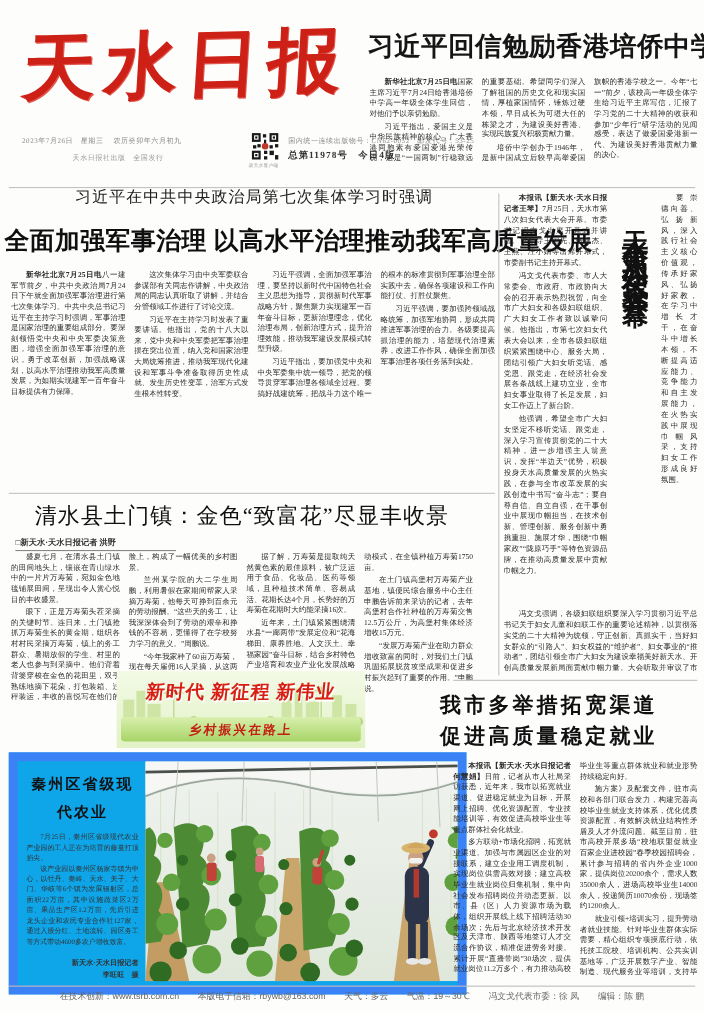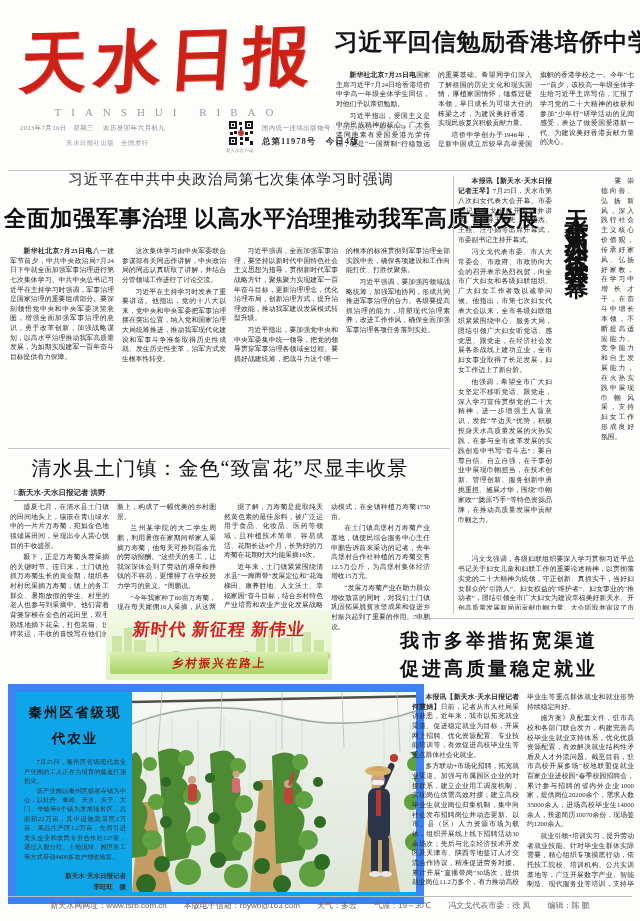--- a/index.html
+++ b/index.html
@@ -75,21 +75,20 @@
   .footer{position:absolute;left:0;top:900px;width:640px;display:flex;
       justify-content:center;gap:17px;font-size:8px;color:#666;
       font-family:"Liberation Sans",sans-serif;}
 </style>
 </head>
 <body>
 
 <div class="page">
 
   <div class="mast-title">天水日报</div>
-  <div class="mast-sub">TIANSHUI RIBAO</div>
 
   <div class="dl" style="left:20px;top:124px;">
     <span>2023年7月26日　星期三</span>　
     <span>农历癸卯年六月初九</span>
   </div>
   <div class="dl" style="left:66px;top:139px;color:#9a9a9a;">天水日报社出版　全国发行</div>
 
   <svg class="qr" style="left:228px;top:120px;" viewBox="0 0 26 26">
     <rect width="26" height="26" fill="#fff"></rect>
     <g fill="#1a1a1a">
@@ -337,21 +336,21 @@
   <div class="h-emp" style="top:656px;">促进高质量稳定就业</div>
   <div class="cols" style="left:412px;top:692px;width:222px;height:198px;column-count:2;column-gap:8px;">
     <p><span class="lead">本报讯【新天水·天水日报记者何慧娟】</span><span>日前，记者从市人社局采访获悉，近年来，我市以拓宽就业渠道、促进稳定就业为目标，开展网上招聘、优化资源配置、专业技能培训等，有效促进高校毕业生等重点群体社会化就业。</span></p>
     <p>多方联动+市场化招聘，拓宽就业渠道。加强与市属园区企业的对接联系，建立企业用工调度机制，实现岗位供需高效对接；建立高校毕业生就业岗位归集机制，集中向社会发布招聘岗位并动态更新。以市、县（区）人力资源市场为载体，组织开展线上线下招聘活动30余场次；先后与北京经济技术开发区及天津市、陕西等地签订人才交流合作协议，精准促进劳务对接。累计开展“直播带岗”30场次，提供就业岗位11.2万多个，有力推动高校毕业生等重点群体就业和就业形势持续稳定向好。</p>
     <p>施方案》及配套文件，驻市高校和各部门联合发力，构建完善高校毕业生就业支持体系，优化优质资源配置，有效解决就业结构性矛盾及人才外流问题。截至目前，驻市高校开展多场“校地联盟促就业　百家企业进校园”春季校园招聘会，累计参与招聘的省内外企业1000家，提供岗位20200余个，需求人数35000余人，进场高校毕业生14000余人，投递简历10070余份，现场签约1200余人。</p>
     <p>就业引领+培训实习，提升劳动者就业技能。针对毕业生群体实际需要，精心组织专项摸底行动，依托技工院校、培训机构、公共实训基地等，广泛开展数字产业、智能制造、现代服务业等培训，支持毕业生等青年走技能成才之路，提升实践能力。近3年，累计募集高质量见习岗位1600余个，发放就业见习补贴328万元、一次性求职创业补贴124万元，帮助1088名毕业生等实现技能就业。另外，我市还积极整合“技能就业计划”“阳光工程”“巾帼计划”等培训政策与资源，大规模开展职业技能培训，近3年共培训11.3万人，累计发放补贴3882万元，有力提升了劳动者就业技能。</p>
   </div>
 
   <div class="rule" style="left:8px;top:896px;width:624px;height:1px;background:#bdbdbd;"></div>
   <div class="footer">
-    <span>新天水网网址：www.tsrb.com.cn</span>
+    <span>在技术创新：www.tsrb.com.cn</span>
     <span>本版电子信箱：rbywb@163.com</span>
     <span>天气：多云</span>
     <span>气温：19～30℃</span>
     <span>冯文戈代表市委：徐  凤</span>
     <span>编辑：陈  鹏</span>
   </div>
 
 </div>
 
 </body></html>

